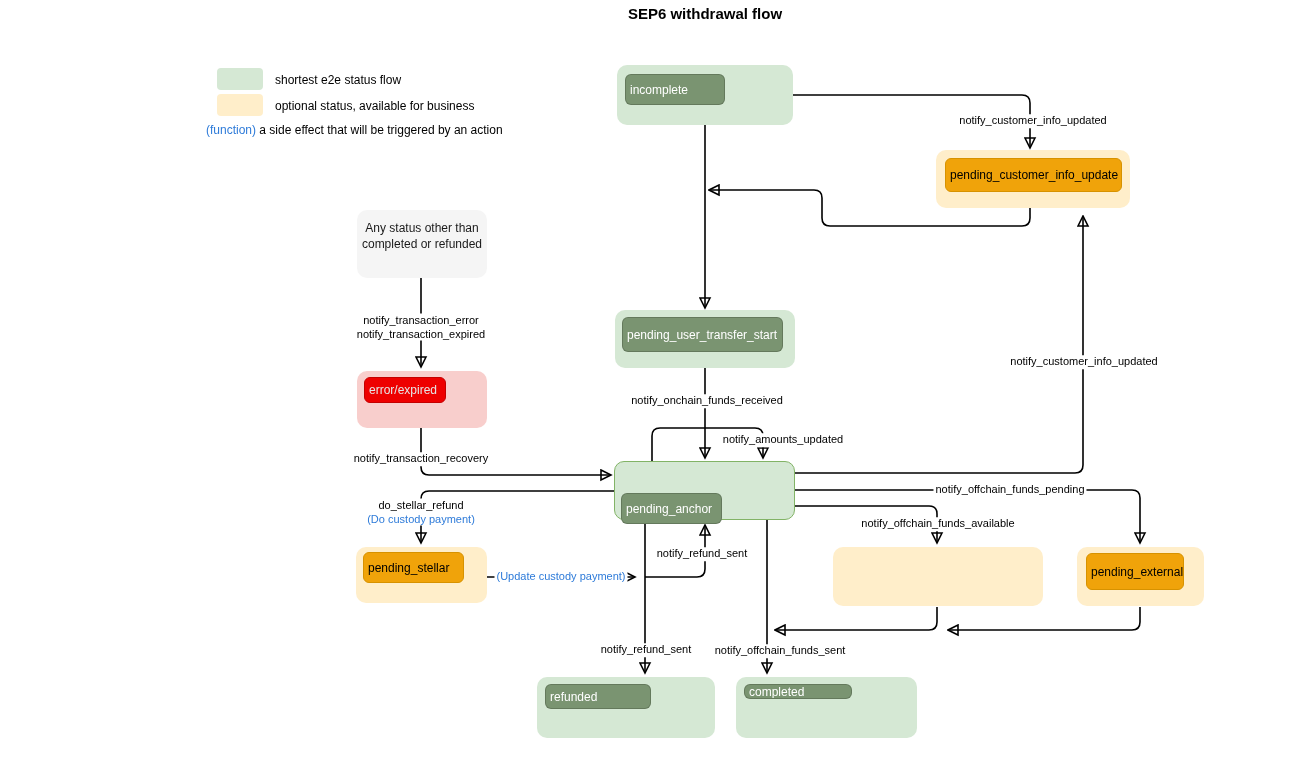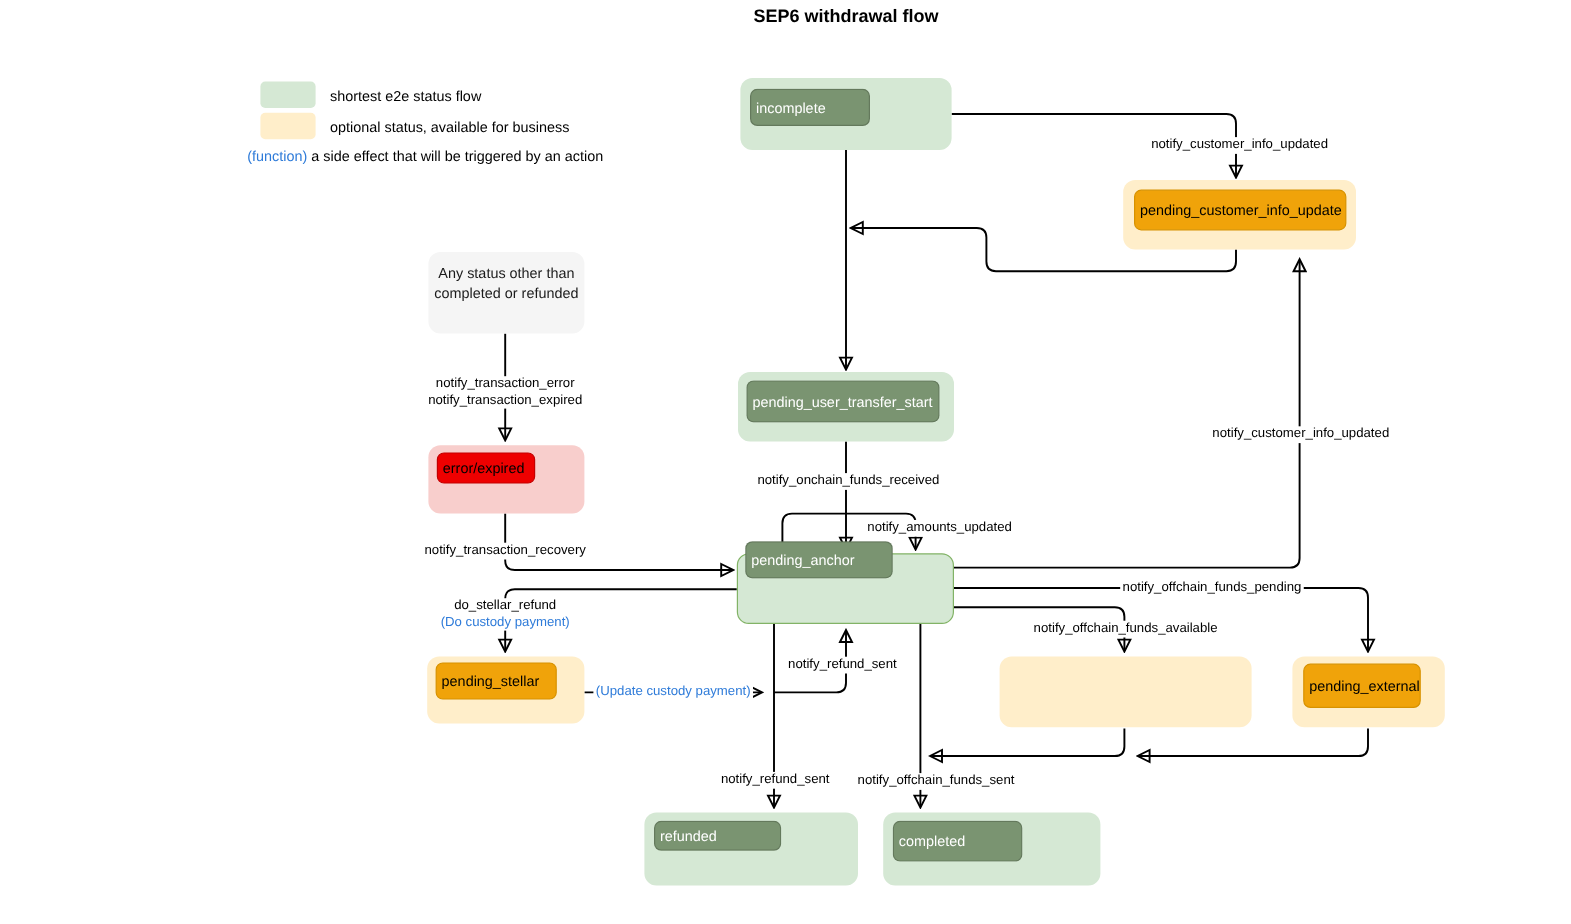--- a/index.html
+++ b/index.html
@@ -29,21 +29,21 @@
   .outer-green{background:var(--green-light);}
   .outer-green-border{background:var(--green-light);border:1.6px solid var(--green-border);}
   .outer-yellow{background:var(--yellow-light);}
   .outer-pink{background:var(--pink);}
   .outer-gray{background:var(--gray);display:flex;flex-direction:column;align-items:center;
               padding-top:10px;font-size:12px;line-height:16px;color:#1a1a1a;}
   .badge{position:absolute;border-radius:6px;z-index:3;box-sizing:border-box;
          display:flex;align-items:center;padding-left:4px;font-size:12px;white-space:nowrap;overflow:hidden;}
   .badge-green{background:var(--green-dark);border:1px solid rgba(0,0,0,0.18);color:#fff;}
   .badge-orange{background:var(--orange);border:1px solid var(--orange-border);color:#000;}
-  .badge-red{background:var(--red);border:1px solid #c40000;color:#000000;}
+  .badge-red{background:var(--red);border:1px solid #c40000;color:#e5e5e5;}
   
   .elabel{
     position:absolute;transform:translate(-50%,-50%);background:#fff;
     font-size:11px;line-height:13.5px;text-align:center;white-space:nowrap;
     padding:0 2px;z-index:2;
   }
 </style>
 </head>
 <body>
 
@@ -93,35 +93,35 @@
     <span>completed or refunded</span>
   </div>
 
   <div class="node outer-pink" style="left:357px;top:371px;width:130px;height:57px;"></div>
   <div class="badge badge-red" style="left:364px;top:377px;width:82px;height:26px;">error/expired</div>
 
   <div class="node outer-green" style="left:615px;top:310px;width:180px;height:58px;"></div>
   <div class="badge badge-green" style="left:622px;top:317px;width:161px;height:35px;">pending_user_transfer_start</div>
 
   <div class="node outer-green-border" style="left:614px;top:461px;width:181px;height:59px;"></div>
-  <div class="badge badge-green" style="left:621px;top:451px;width:123px;height:31px;">pending_anchor</div>
+  <div class="badge badge-green" style="left:621px;top:493px;width:101px;height:31px;">pending_anchor</div>
 
   <div class="node outer-yellow" style="left:356px;top:547px;width:131px;height:56px;"></div>
   <div class="badge badge-orange" style="left:363px;top:552px;width:101px;height:31px;">pending_stellar</div>
 
   <div class="node outer-yellow" style="left:833px;top:547px;width:210px;height:59px;"></div>
 
   <div class="node outer-yellow" style="left:1077px;top:547px;width:127px;height:59px;"></div>
   <div class="badge badge-orange" style="left:1086px;top:553px;width:98px;height:37px;">pending_external</div>
 
   <div class="node outer-green" style="left:537px;top:677px;width:178px;height:61px;"></div>
   <div class="badge badge-green" style="left:545px;top:684px;width:106px;height:25px;">refunded</div>
 
   <div class="node outer-green" style="left:736px;top:677px;width:181px;height:61px;"></div>
-  <div class="badge badge-green" style="left:744px;top:684px;width:108px;height:34px;">completed</div>
+  <div class="badge badge-green" style="left:744px;top:684px;width:108px;height:15px;">completed</div>
 
   <div class="elabel" style="left:1033px;top:121px;">notify_customer_info_updated</div>
 
 
   <div class="elabel" style="left:421px;top:327px;">
     <div>notify_transaction_error</div>
     <div>notify_transaction_expired</div>
   </div>
 
   <div class="elabel" style="left:707px;top:401px;">notify_onchain_funds_received</div>

